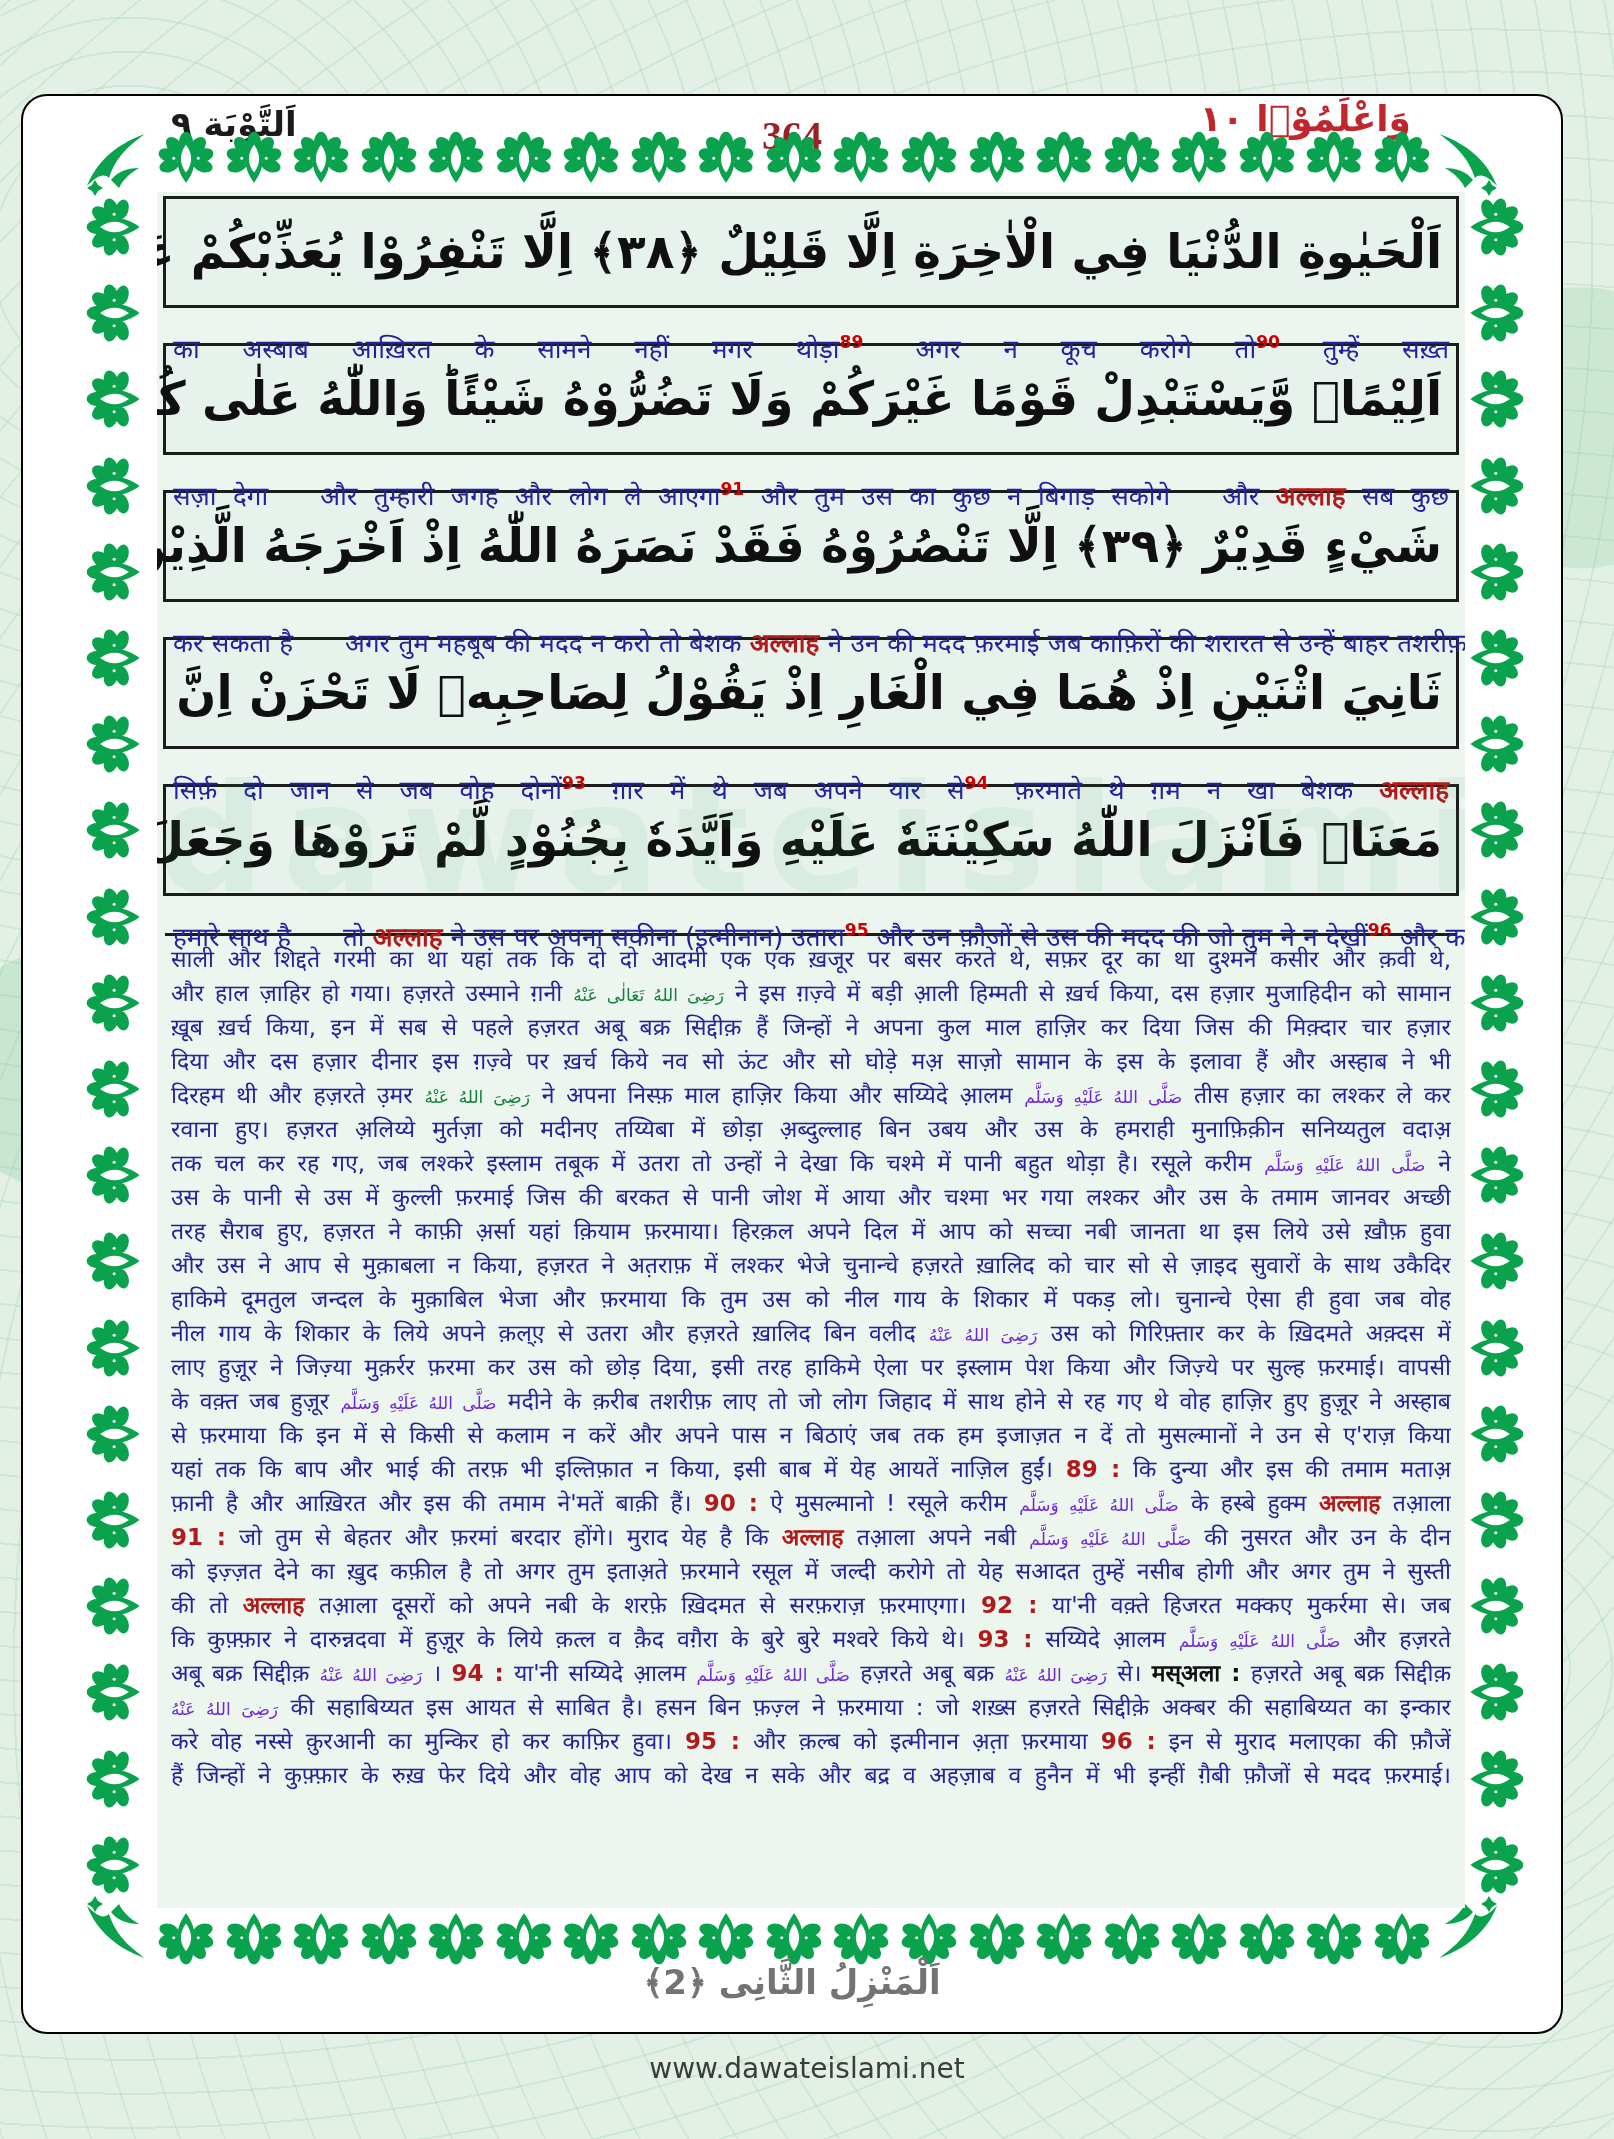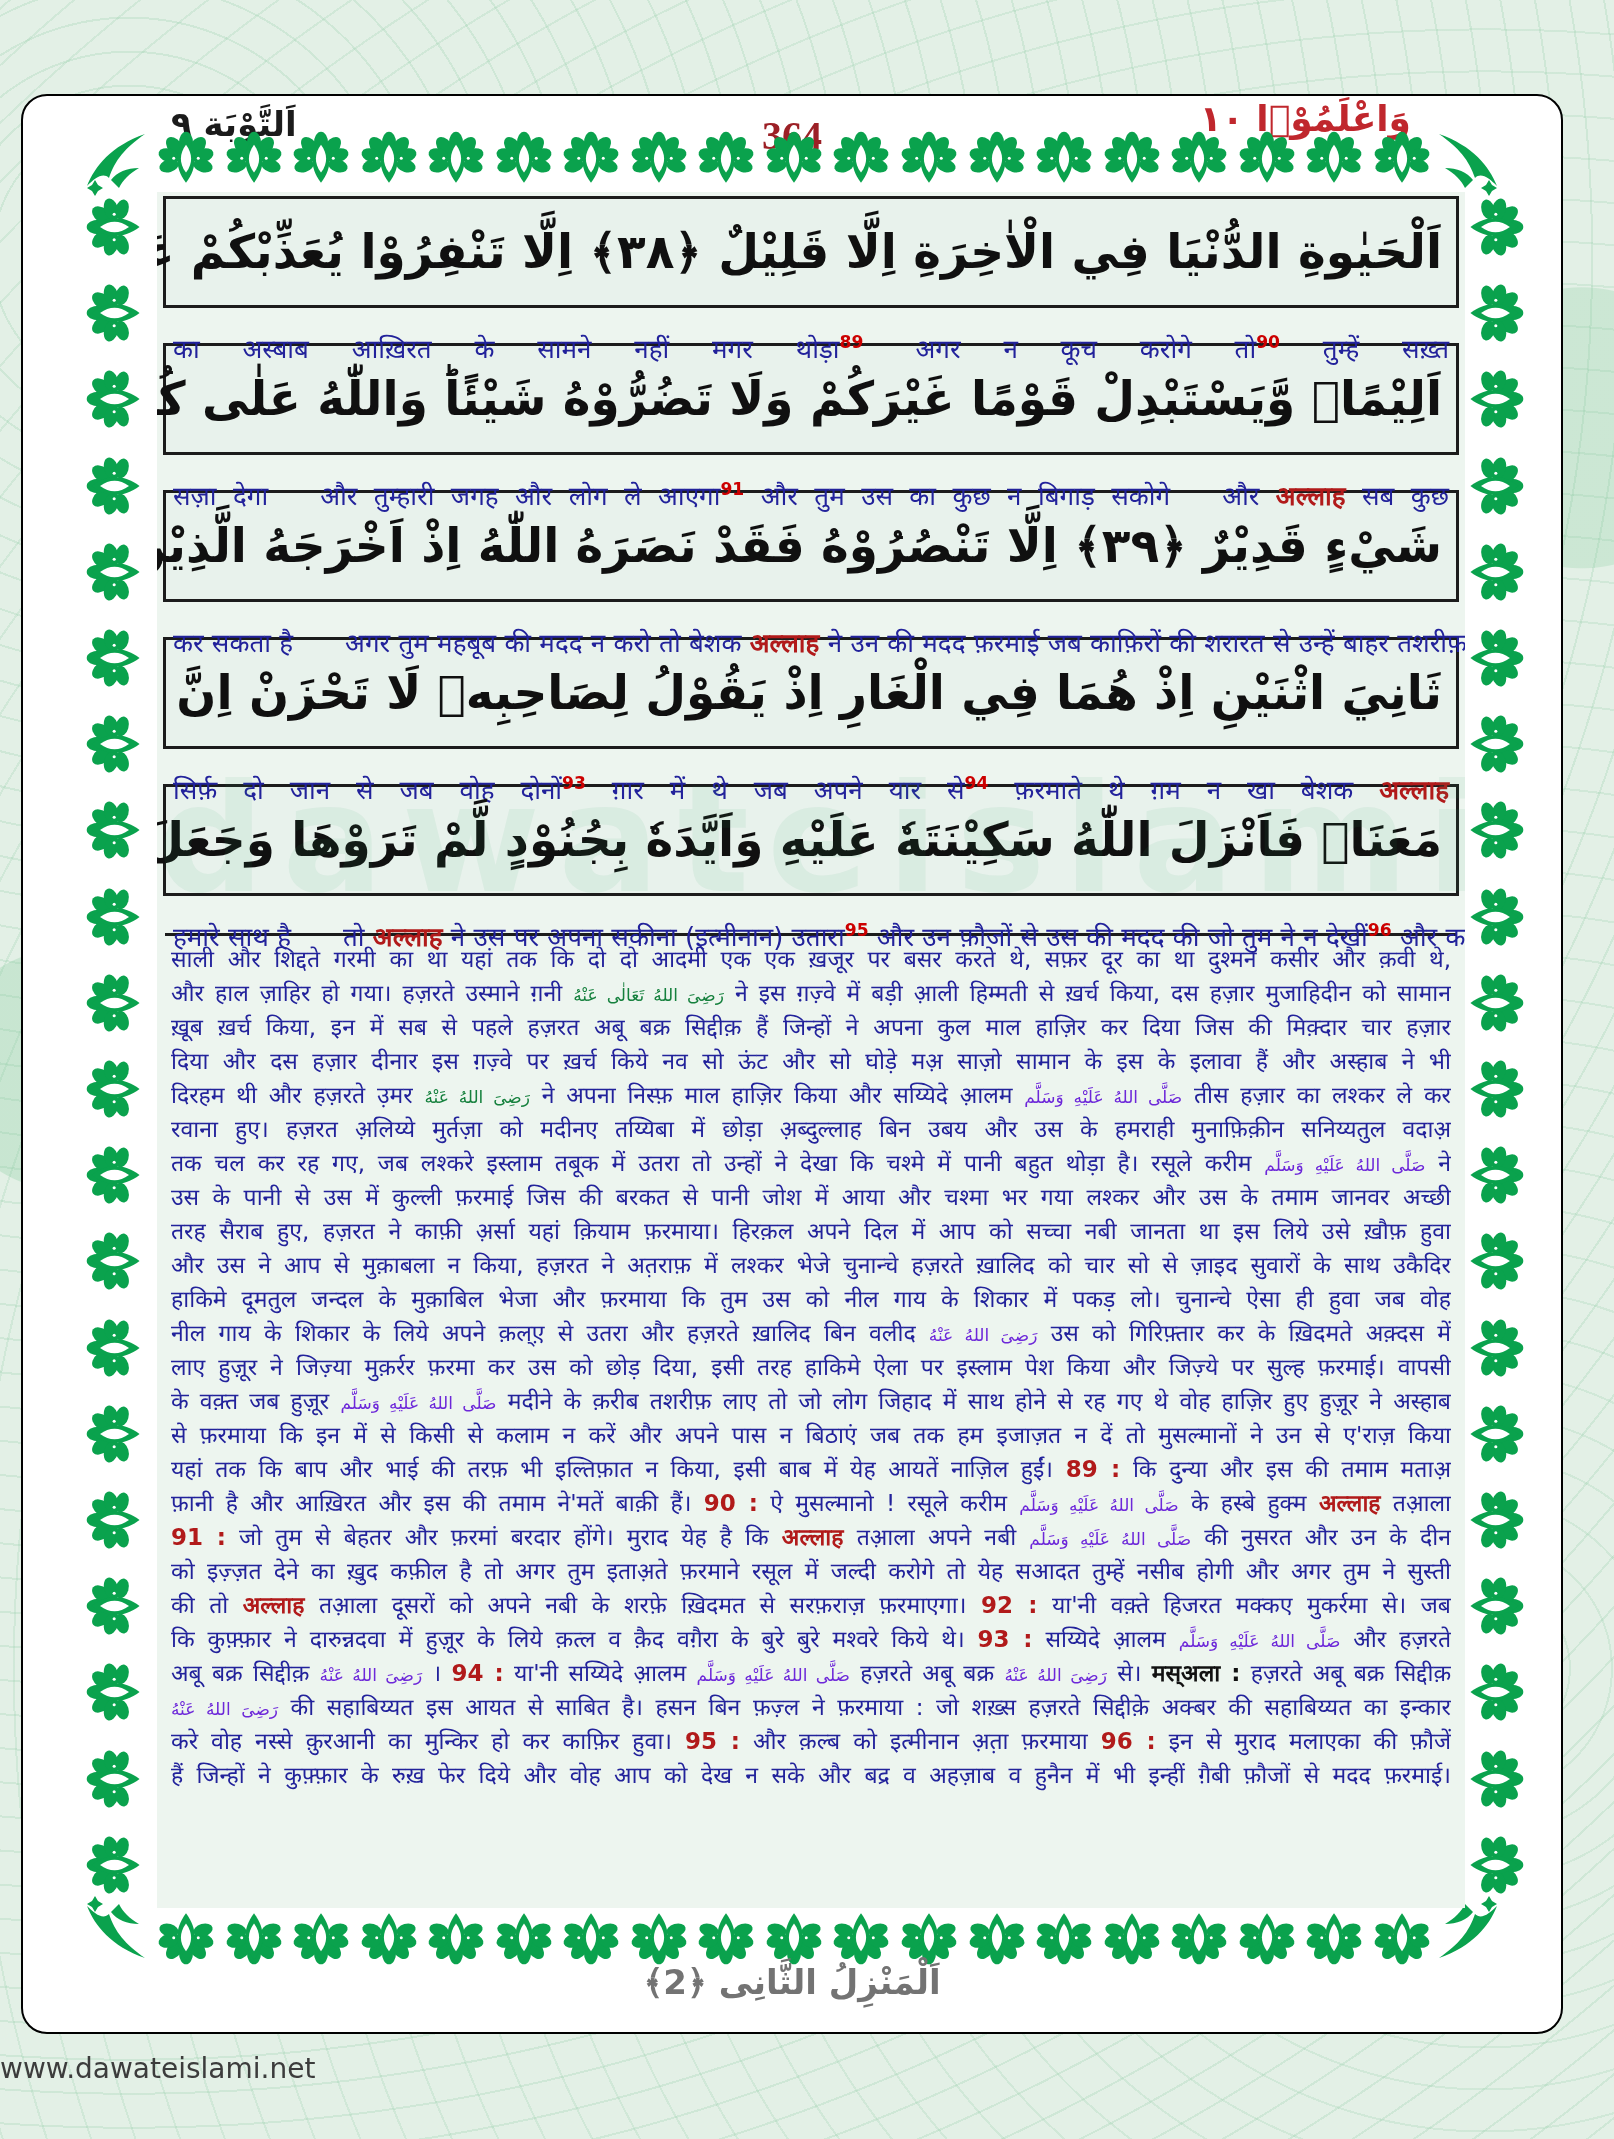--- a/index.html
+++ b/index.html
@@ -77,21 +77,21 @@
   .sg-n{}
   .sg-r{ color:#b11a1a; font-weight:bold; }
   .sg-b{ color:#111; font-weight:bold; }
   .sg-sup{ color:#cc0000; font-weight:bold; font-size:66%; vertical-align:super; }
   .sg-a{ color:#6d28d9; font-size:17px; direction:rtl; unicode-bidi:embed; }
   .sg-ar{ color:#15803d; font-size:17px; direction:rtl; unicode-bidi:embed; }
   .sg-gap{ display:inline-block; width:52px; }
   
   .manzil{ position:absolute; left:0; right:0; top:1866px; text-align:center;
     font-size:34px; font-weight:bold; color:#737373; direction:rtl; }
-  .website{ position:absolute; left:0; right:0; top:2052px; text-align:left;
+  .website{ position:absolute; left:0; right:0; top:2052px; text-align:center;
     font-size:28px; color:#3c3c3c; }
   svg.defs{ position:absolute; width:0; height:0; }
 </style>
 </head>
 <body>
 
 <svg class="defs" xmlns="http://www.w3.org/2000/svg">
   <defs>
     <symbol id="m" viewBox="0 0 40 44">
       <g fill="#0aa24d">

